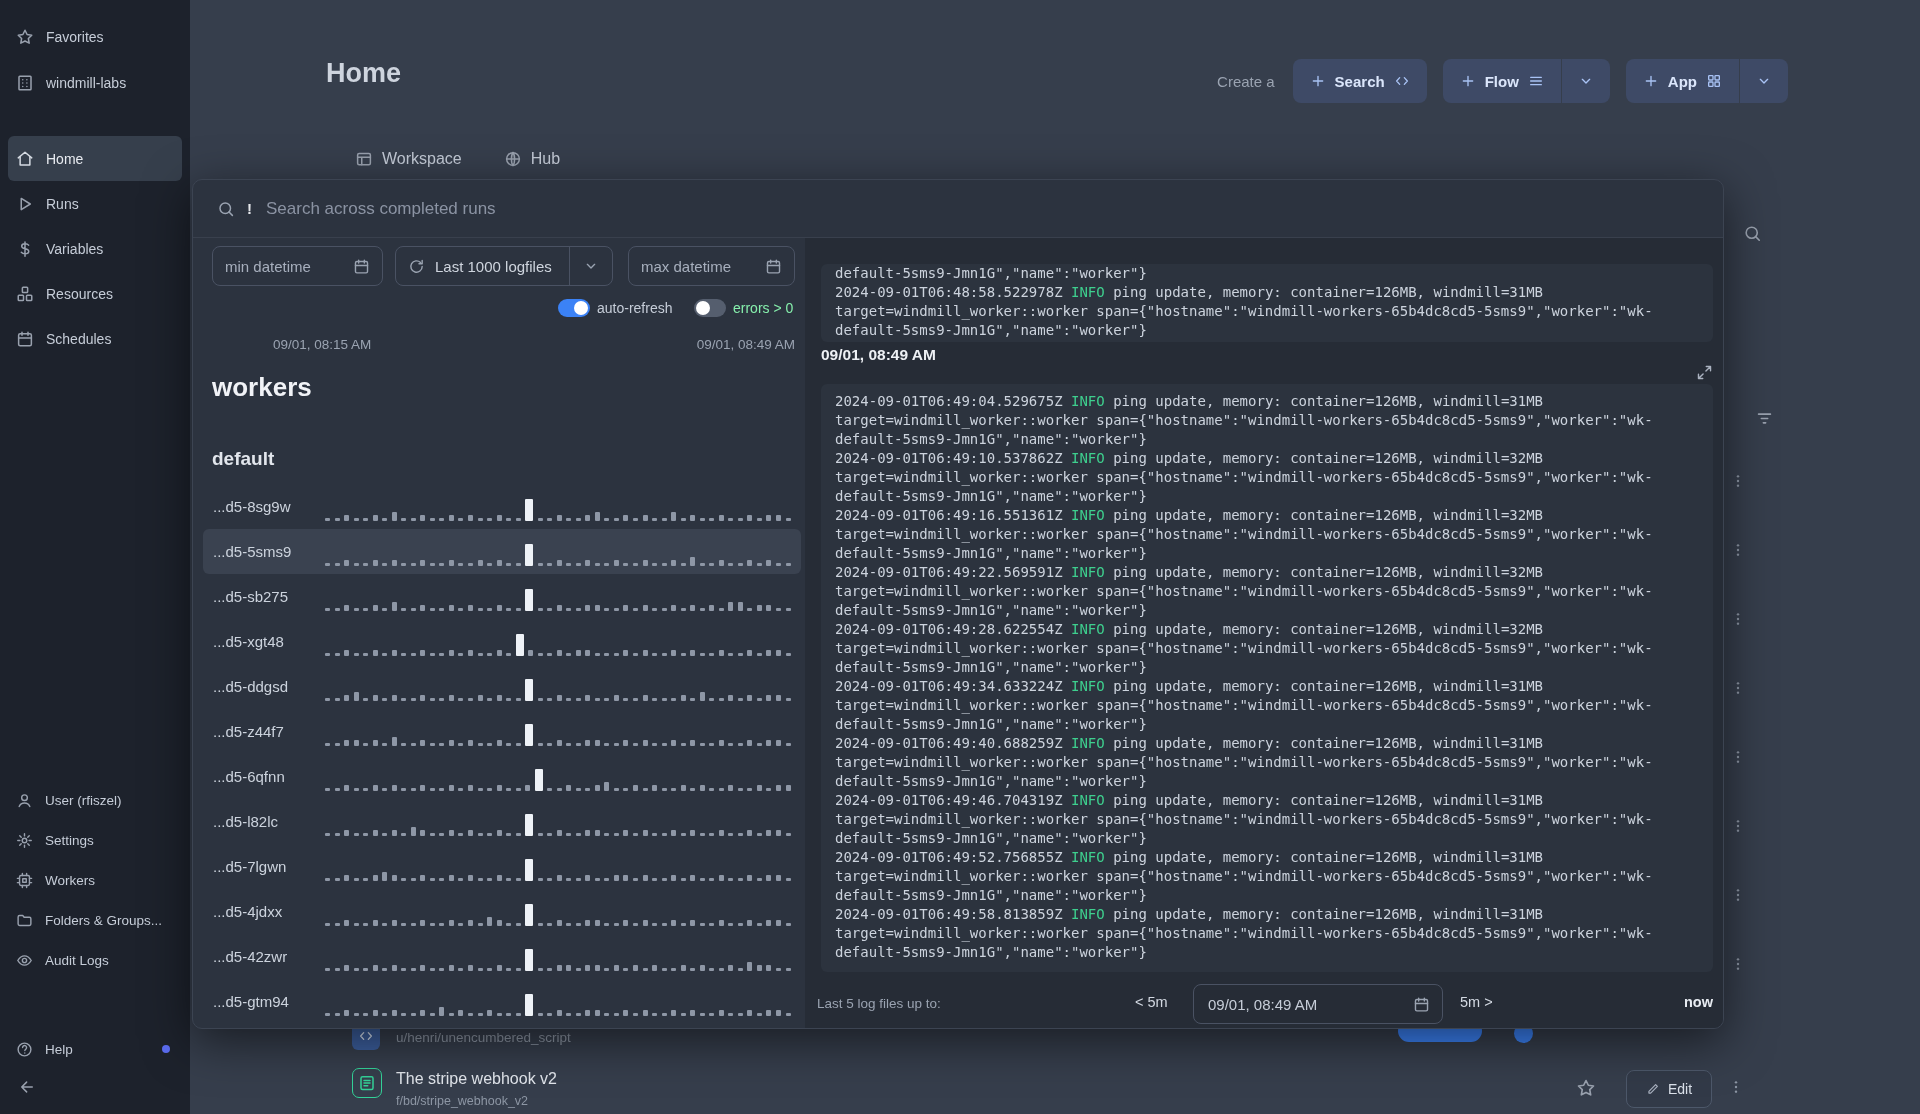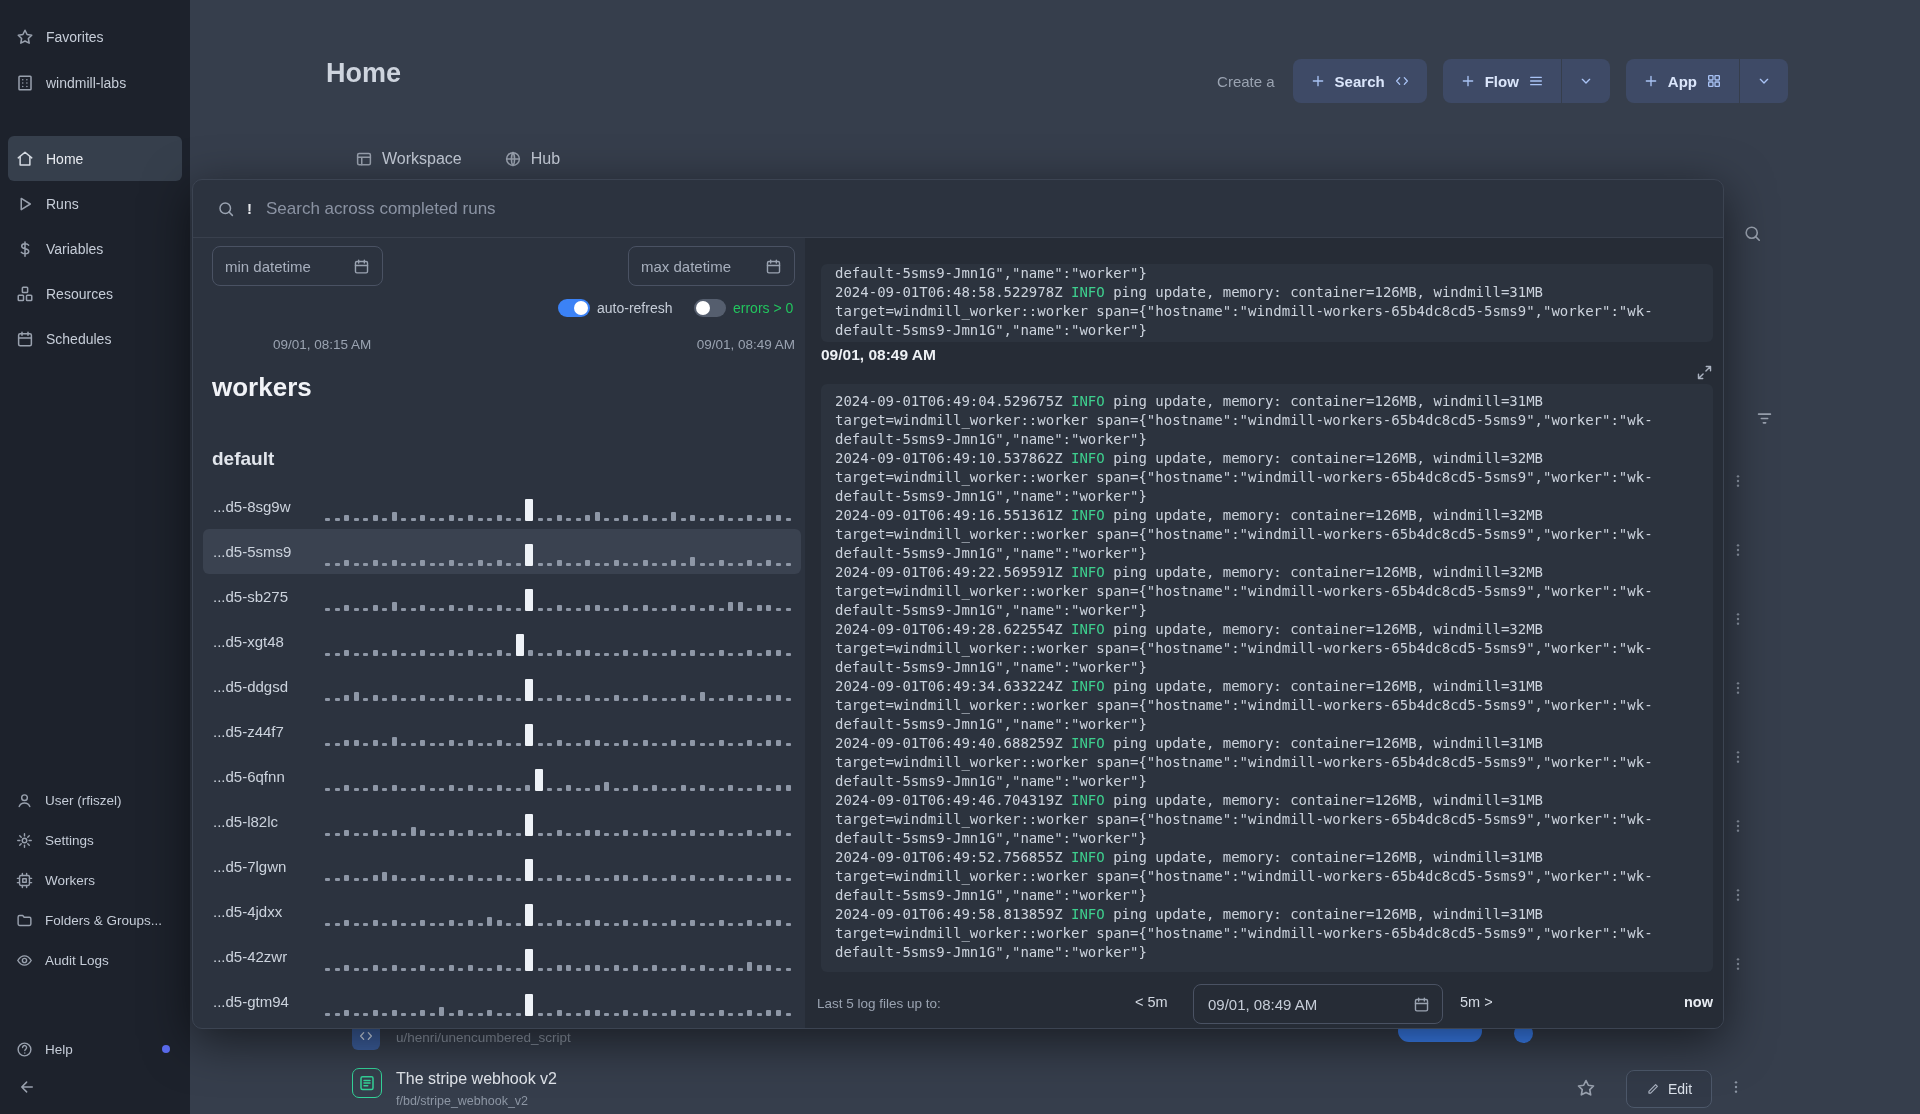--- a/index.html
+++ b/index.html
@@ -84,21 +84,21 @@
 
   .switch{position:absolute;width:32px;height:18px;border-radius:9px;cursor:pointer;}
   .switch.on{background:#3b82f6;}
   .switch.off{background:#555e6e;}
   .knob{position:absolute;top:2px;width:14px;height:14px;border-radius:50%;background:#fff;}
   .switch.on .knob{right:2px;}
   .switch.off .knob{left:2px;}
   #auto-switch{left:365px;top:119px;}
   #auto-label{position:absolute;left:404px;top:120px;font-size:14px;color:#c6cdd8;}
   #errors-switch{left:501px;top:119px;}
-  #errors-label{position:absolute;left:540px;top:120px;font-size:14px;color:#22c55e;}
+  #errors-label{position:absolute;left:540px;top:120px;font-size:14px;color:#86efac;}
   #range-start{position:absolute;left:80px;top:157px;font-size:13.5px;color:#9aa3b1;}
   #range-end{position:absolute;left:435px;top:157px;width:167px;text-align:right;font-size:13.5px;color:#9aa3b1;}
 
   #workers-title{position:absolute;left:19px;top:192px;font-size:26px;font-weight:700;color:#f1f3f7;}
   #workers-group{position:absolute;left:19px;top:268px;font-size:19px;font-weight:700;color:#e2e6ec;}
   #worker-rows{position:absolute;left:10px;top:304px;width:598px;}
   .worker-row{display:flex;align-items:center;height:45px;padding:0 10px;border-radius:6px;cursor:pointer;}
   .worker-row.selected{background:#3a4250;}
   .worker-name{width:112px;font-size:15px;color:#ccd3dd;flex:none;}
   .bars{flex:1;display:flex;align-items:flex-end;justify-content:space-between;height:22px;position:relative;top:3px;}
@@ -460,20 +460,37 @@
 
     <div id="min-dt" class="dt-input">
       <span>min datetime</span>
       <span class="icon">
           <svg viewBox="0 0 24 24" fill="none" stroke="currentColor" stroke-width="2" stroke-linecap="round" stroke-linejoin="round">
             <rect x="3.5" y="5" width="17" height="16" rx="2"></rect>
             <path d="M8 3v4M16 3v4M3.5 10.5h17"></path>
           </svg>
         </span>
     </div>
+    <div id="logfiles">
+      <span class="icon lead">
+          <svg viewBox="0 0 24 24" fill="none" stroke="currentColor" stroke-width="2" stroke-linecap="round" stroke-linejoin="round">
+            <path d="M20 12a8 8 0 11-2.3-5.6"></path>
+            <path d="M20 3.5V8h-4.5"></path>
+          </svg>
+        </span>
+      <span class="lbl">Last 1000 logfiles</span>
+      <span class="vdiv"></span>
+      <span class="chev">
+          <span class="icon">
+            <svg viewBox="0 0 24 24" fill="none" stroke="currentColor" stroke-width="2" stroke-linecap="round" stroke-linejoin="round">
+              <path d="M6.5 9.5l5.5 5.5 5.5-5.5"></path>
+            </svg>
+          </span>
+        </span>
+    </div>
     <div id="max-dt" class="dt-input">
       <span>max datetime</span>
       <span class="icon">
           <svg viewBox="0 0 24 24" fill="none" stroke="currentColor" stroke-width="2" stroke-linecap="round" stroke-linejoin="round">
             <rect x="3.5" y="5" width="17" height="16" rx="2"></rect>
             <path d="M8 3v4M16 3v4M3.5 10.5h17"></path>
           </svg>
         </span>
     </div>
 

